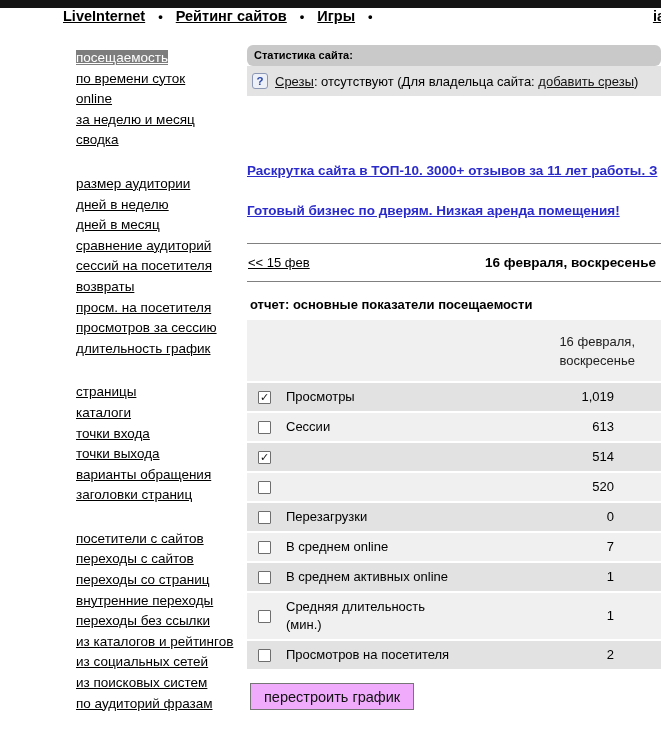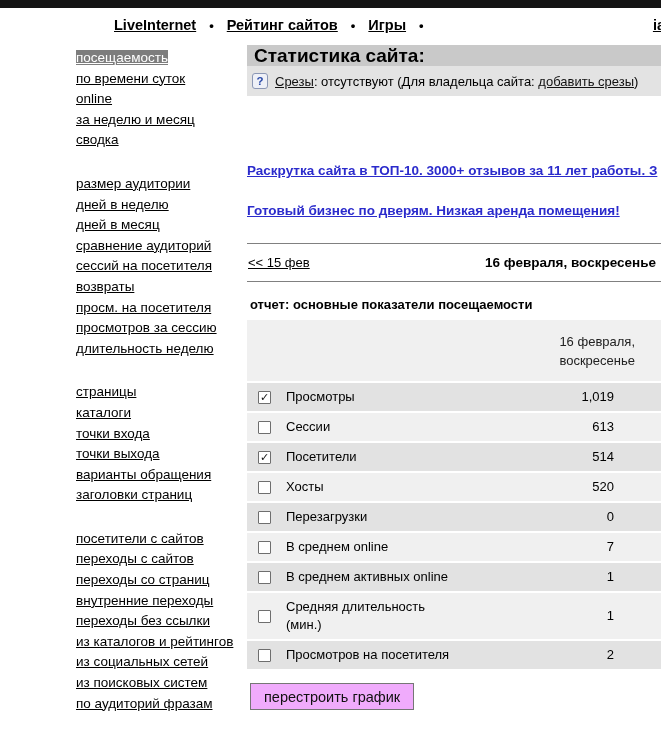--- a/index.html
+++ b/index.html
@@ -3,38 +3,38 @@
 <meta charset="utf-8">
 <style>
   * { margin:0; padding:0; box-sizing:border-box; }
   html,body { background:#fff; }
   body {
     width:661px; height:733px; overflow:hidden; position:relative;
     font-family:"Liberation Sans","DejaVu Sans",sans-serif; color:#000;
   }
   .topbar { height:8px; background:#141414; width:100%; }
   .nav {
-    height:34px; display:flex; align-items:center;
-    padding-left:114px; font-size:14.5px; font-weight:bold;
+    height:34px; display:flex; align-items:flex-start;
+    padding-left:63px; font-size:14.5px; font-weight:bold;
   }
   .nav a { color:#000; text-decoration:underline; cursor:pointer; }
   .nav .bullet { margin:0 13px; font-size:13px; }
   .nav-right { margin-left:auto; margin-right:-4px; }
   .content { display:flex; width:100%; }
   
   .sidebar { width:247px; flex:0 0 247px; padding:5px 0 0 52px; }
   .sgroup { margin-bottom:23px; }
   .sline { line-height:19.6px; }
   .slink { color:#000; text-decoration:underline; font-size:13.5px; cursor:pointer;margin-left:24px; }
   .slink.selected { background:#7d7d7d; color:#fff; }
   
   .main { flex:1; min-width:0; padding-top:3px; }
   .stat-header {
     background:#c9c9c9; height:21px; line-height:21px;
-    font-weight:bold; font-size:19px; padding-left:7px;
+    font-weight:bold; font-size:11px; padding-left:7px;border-radius:6px;
   }
   .slices {
     background:#e3e3e3; min-height:30px; display:flex; align-items:center;
     font-size:13px; padding-left:5px;
   }
   .qicon {
     display:inline-block; width:16px; height:16px; line-height:15px;
     border:1px solid #8b97b5; border-radius:3px; background:#eef0f7;
     color:#2a4aa8; font-weight:bold; font-size:11.5px; text-align:center;
     margin-right:7px; flex:0 0 auto; cursor:pointer;
@@ -102,21 +102,21 @@
       </div>
       <div class="sgroup">
         <div class="sline"><a class="slink">размер аудитории</a></div>
         <div class="sline"><a class="slink">дней в неделю</a></div>
         <div class="sline"><a class="slink">дней в месяц</a></div>
         <div class="sline"><a class="slink">сравнение аудиторий</a></div>
         <div class="sline"><a class="slink">сессий на посетителя</a></div>
         <div class="sline"><a class="slink">возвраты</a></div>
         <div class="sline"><a class="slink">просм. на посетителя</a></div>
         <div class="sline"><a class="slink">просмотров за сессию</a></div>
-        <div class="sline"><a class="slink">длительность неделю</a></div>
+        <div class="sline"><a class="slink">длительность график</a></div>
       </div>
       <div class="sgroup">
         <div class="sline"><a class="slink">страницы</a></div>
         <div class="sline"><a class="slink">каталоги</a></div>
         <div class="sline"><a class="slink">точки входа</a></div>
         <div class="sline"><a class="slink">точки выхода</a></div>
         <div class="sline"><a class="slink">варианты обращения</a></div>
         <div class="sline"><a class="slink">заголовки страниц</a></div>
       </div>
       <div class="sgroup">
@@ -165,26 +165,24 @@
             <span class="rlabel">Просмотры</span>
             <span class="rvalue">1,019</span>
           </div>
           <div class="row">
             <span class="cbx"></span>
             <span class="rlabel">Сессии</span>
             <span class="rvalue">613</span>
           </div>
           <div class="row">
             <span class="cbx">✓</span>
-            <span class="rlabel">Посетители</span>
             <span class="rvalue">514</span>
           </div>
           <div class="row">
             <span class="cbx"></span>
-            <span class="rlabel">Хосты</span>
             <span class="rvalue">520</span>
           </div>
           <div class="row">
             <span class="cbx"></span>
             <span class="rlabel">Перезагрузки</span>
             <span class="rvalue">0</span>
           </div>
           <div class="row">
             <span class="cbx"></span>
             <span class="rlabel">В среднем online</span>

